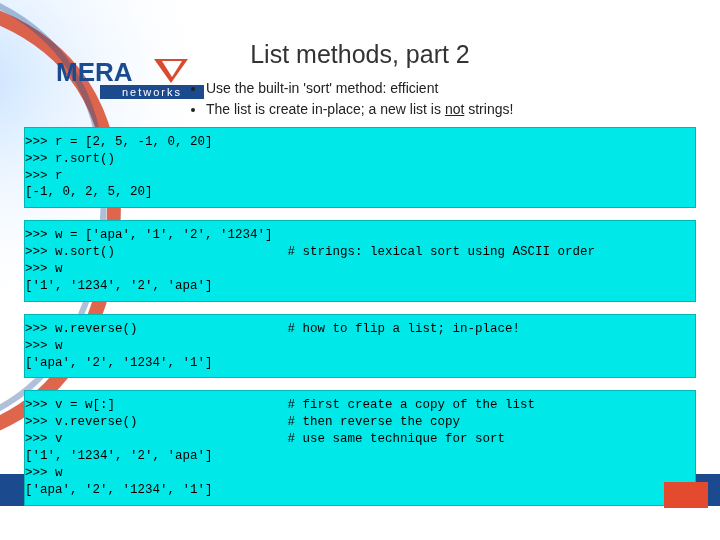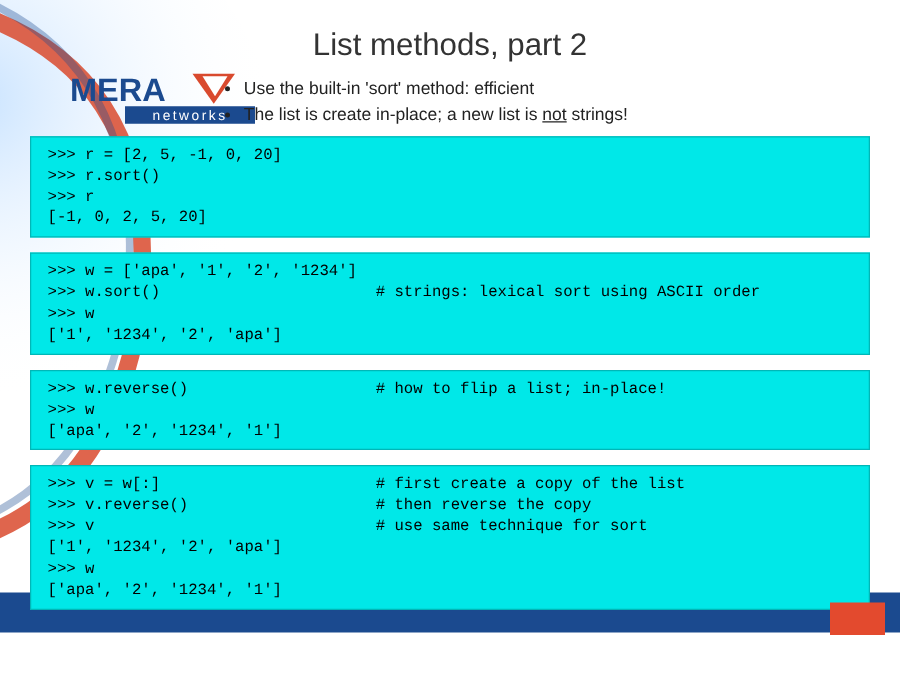--- a/index.html
+++ b/index.html
@@ -18,54 +18,54 @@
     width: 340px;
     height: 560px;
     pointer-events: none;
     z-index: 0;
   }
   .title {
     text-align: center;
     font-size: 25px;
     font-weight: normal;
     color: #333;
-    padding-top: 22px;
+    padding-top: 40px;
     padding-bottom: 10px;
     position: relative;
     z-index: 2;
   }
   .logo {
     position: absolute;
     top: 55px;
     left: 56px;
     z-index: 2;
   }
   .bullets {
     margin-left: 190px;
     font-size: 14px;
     color: #222;
     position: relative;
     z-index: 2;
   }
   .bullets li {
     list-style: disc;
-    margin-left: 5px;
+    margin-left: 16px;
     margin-bottom: 2px;
     line-height: 1.35;
   }
   .underline { text-decoration: underline; }
   .codeblocks {
     margin: 8px 24px 0 24px;
     position: relative;
     z-index: 2;
   }
   .codeblock {
     background: #00e8e8;
     border: 1px solid #00b7b7;
-    padding: 6px 13px;
+    padding: 6px 0;
     margin-bottom: 12px;
     font-family: "Courier New", monospace;
     font-size: 12.5px;
     line-height: 1.35;
     white-space: pre;
     color: #000;
     overflow: hidden;
   }
   .footer-bar {
     position: absolute;

